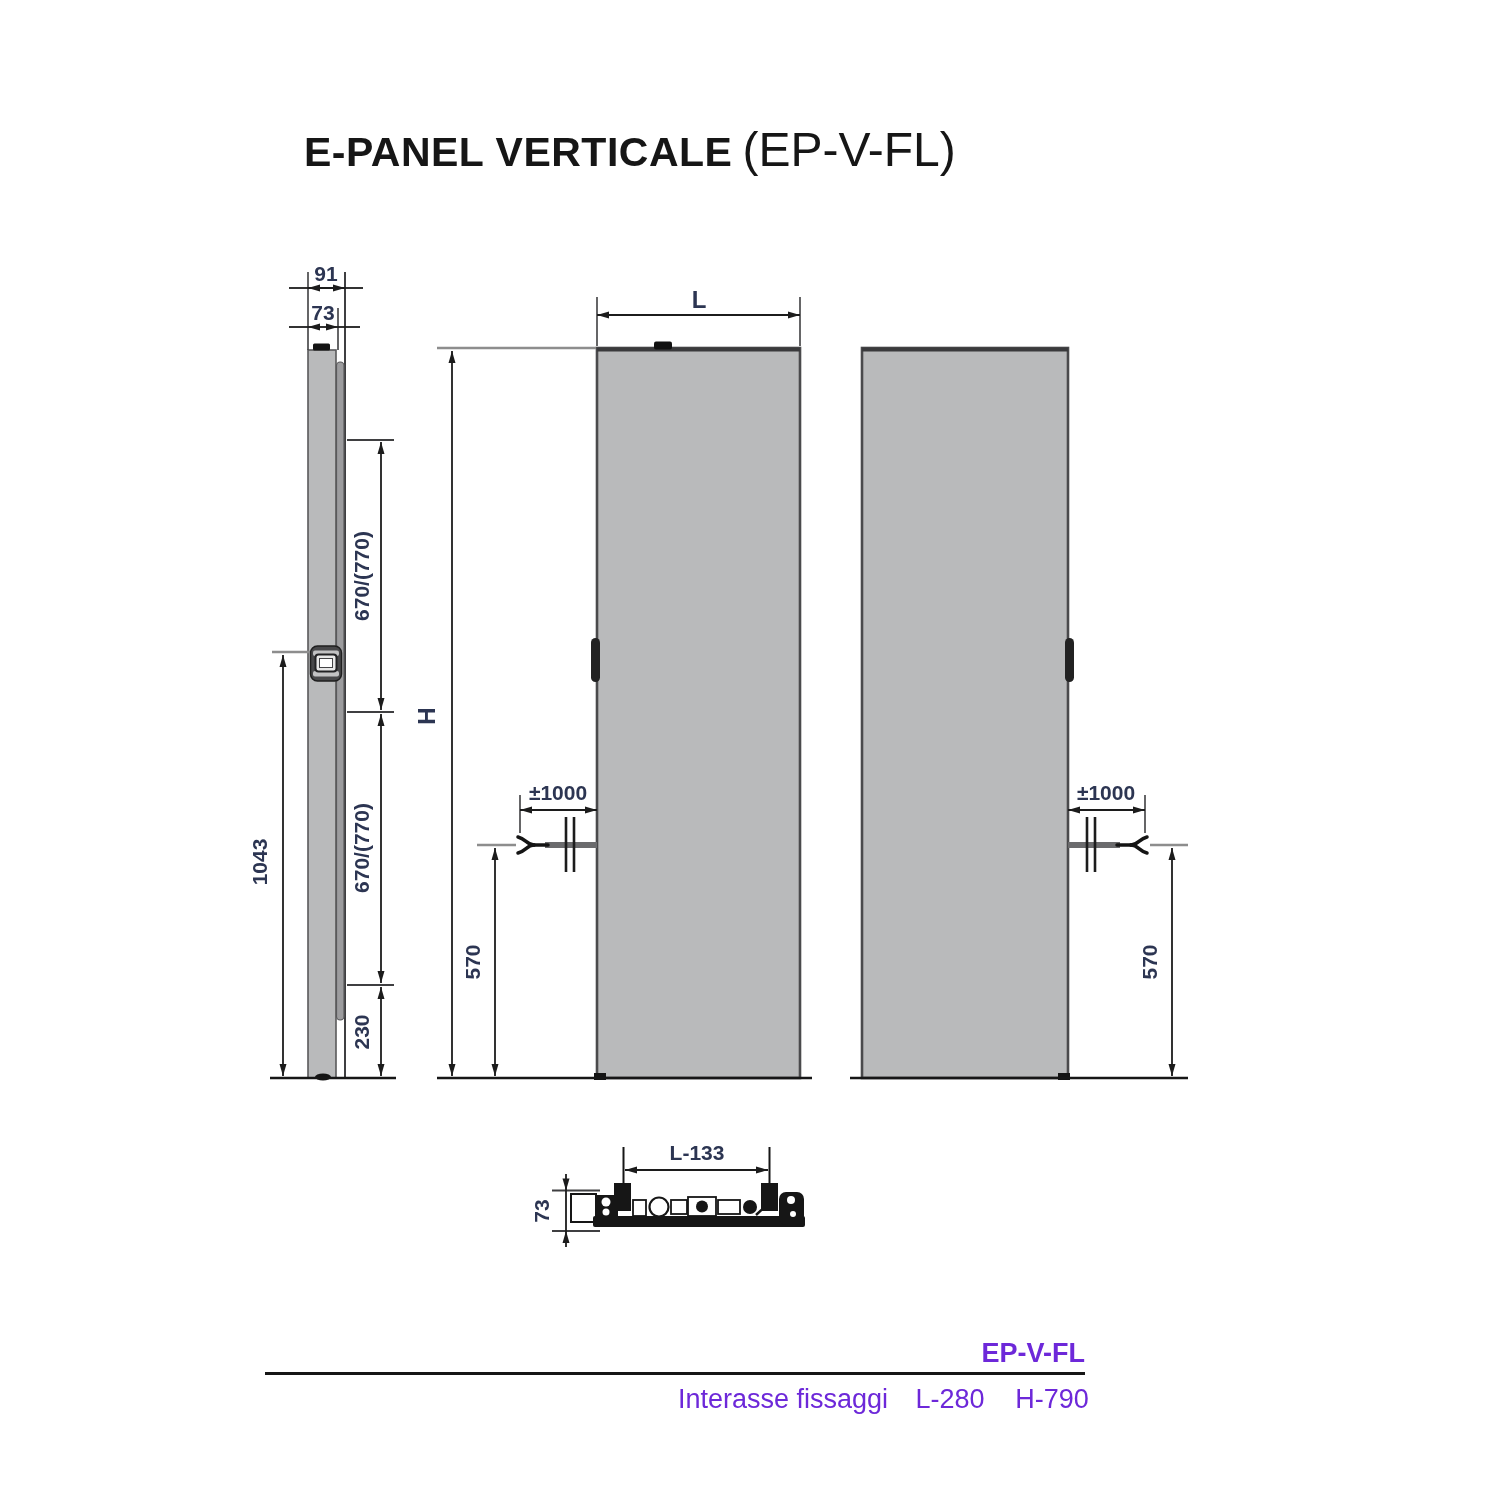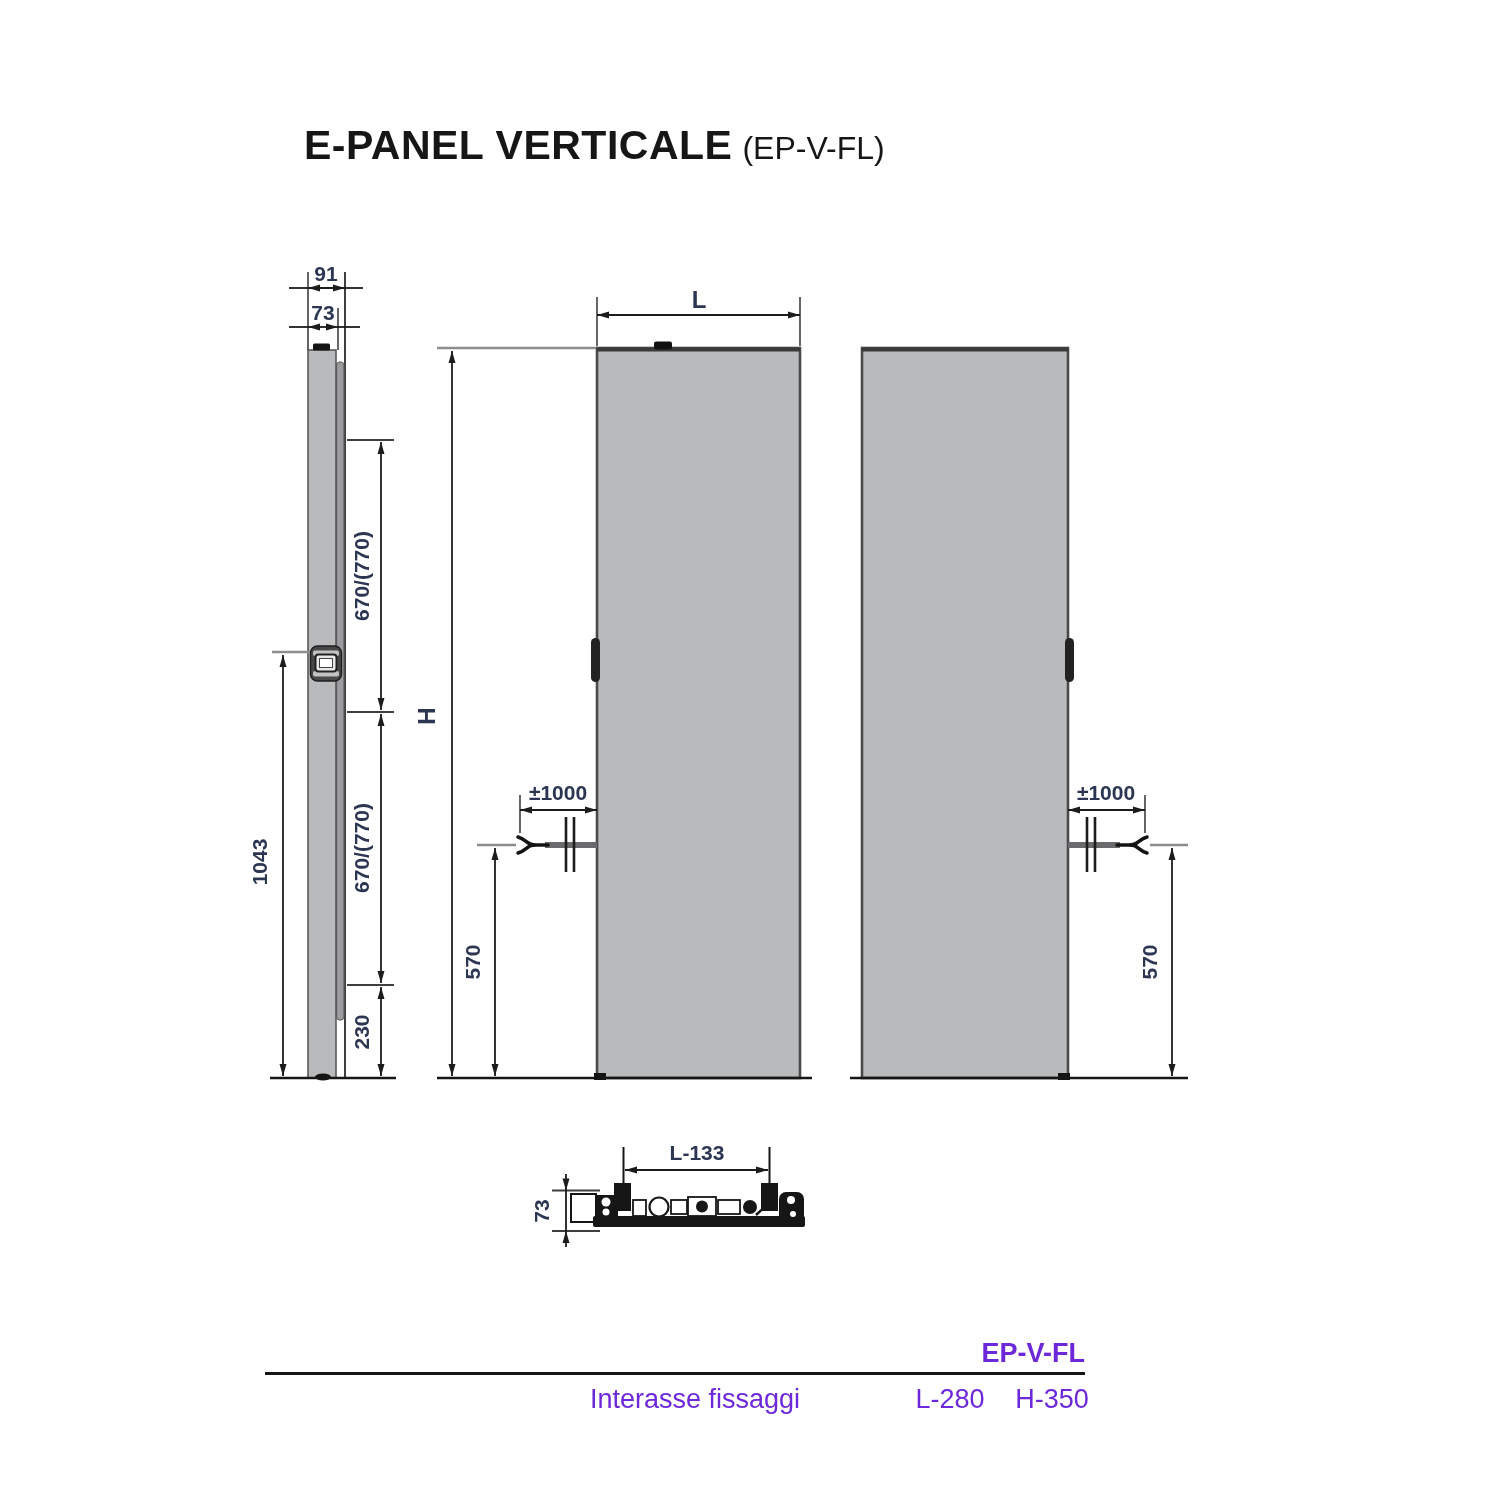--- a/index.html
+++ b/index.html
@@ -1,28 +1,28 @@
 <!DOCTYPE html>
 <html><head>
 <meta charset="utf-8">
 <style>
   html,body{margin:0;padding:0;background:#ffffff;}
   body{width:1500px;height:1500px;position:relative;overflow:hidden;
        font-family:"Liberation Sans",sans-serif;color:#1b1b1b;}
   .abs{position:absolute;}
   .title{left:258px;top:122px;white-space:nowrap;}
   .title .t-main{font-size:41px;font-weight:bold;letter-spacing:0.5px;color:#161616;margin-left:46px;}
-  .title .t-code{font-size:32px;font-weight:400;color:#161616;margin-left:10px;}
+  .title .t-code{font-size:48px;font-weight:400;color:#161616;margin-left:10px;}
   svg.drawing{left:0;top:0;width:1500px;height:1500px;}
   svg text{font-family:"Liberation Sans",sans-serif;fill:#2c3552;font-weight:700;font-size:21px;}
   svg text.lbl-big{font-size:24px;}
   .ftr{font-size:27px;color:#6d28d9;white-space:nowrap;}
   .ftr-model{left:960px;top:1338px;width:125px;text-align:right;font-weight:bold;}
   .rule{left:265px;top:1372px;width:820px;height:3px;background:#161616;}
-  .ftr-label{left:590px;top:1384px;width:298px;text-align:left;}
+  .ftr-label{left:590px;top:1384px;width:298px;text-align:right;}
   .ftr-l{left:912px;top:1384px;width:76px;text-align:center;}
   .ftr-h{left:1012px;top:1384px;width:80px;text-align:center;}
 </style>
 </head>
 <body>
 
 <div class="abs title">
   <span class="t-main">E-PANEL VERTICALE</span><span class="t-code">(EP-V-FL)</span>
 </div>
 
@@ -216,13 +216,13 @@
         <circle cx="793" cy="1214" r="3" fill="#ffffff"></circle>
       </g>
     </g>
   </g>
 </svg>
 
 <div class="abs ftr ftr-model">EP-V-FL</div>
 <div class="abs rule"></div>
 <div class="abs ftr ftr-label">Interasse fissaggi</div>
 <div class="abs ftr ftr-l">L-280</div>
-<div class="abs ftr ftr-h">H-350</div>
+<div class="abs ftr ftr-h">H-790</div>
 
 </body></html>

